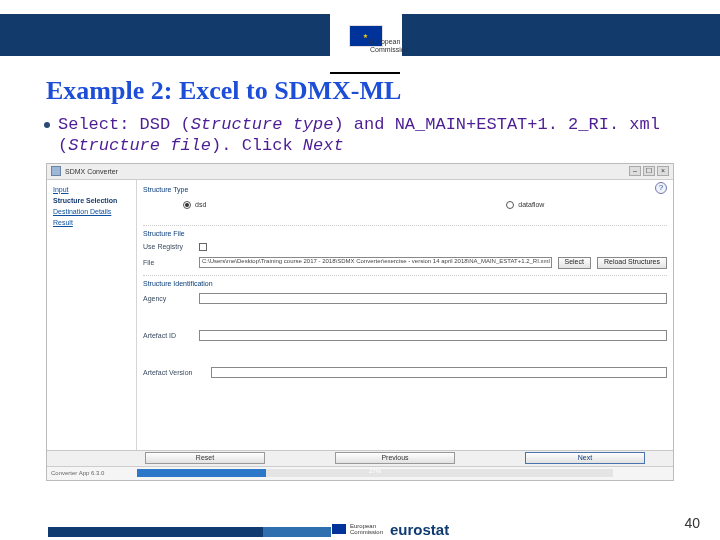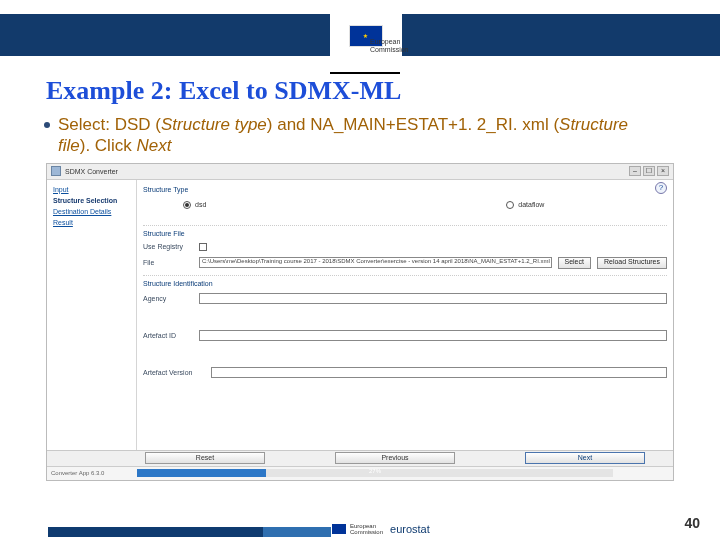--- a/index.html
+++ b/index.html
@@ -11,21 +11,21 @@
   .banner-logo { position: absolute; left: 330px; top: 0; width: 72px; height: 72px; background: #fff; display:flex; align-items:center; justify-content:center; }
   .flag { width: 34px; height: 22px; background: #003399; position: relative; border:1px solid #e0e0e0; }
   .flag::after { content:"★"; position:absolute; left:50%; top:50%; transform:translate(-50%,-52%); font-size:6px; color:#ffcc00; letter-spacing:1px; }
   .banner-text { position:absolute; left:370px; top:38px; font-size:7px; color:#333; line-height:1.1;}
   .banner-underline { position:absolute; left:330px; top:72px; width:70px; height:2px; background:#000;}
 
   
   .slide-title { font-family: Georgia, 'Times New Roman', serif; font-weight: bold; font-size: 26px; color: #1d4ed8; padding: 4px 46px 2px; }
   .bullet-row { padding: 6px 58px 2px 44px; display:flex; align-items:flex-start; gap:8px;}
   .bullet-dot { width:6px; height:6px; background:#2b4a77; border-radius:50%; margin-top:8px; flex:0 0 auto;}
-  .bullet-text { font-size: 17px; color:#a16207; font-family: Liberation Sans, sans-serif; line-height:1.25;}
+  .bullet-text { font-size: 17px; color:#4c1d95; font-family: Liberation Mono, monospace; line-height:1.25;}
   .bullet-text i { font-style: italic; }
 
   
   .app { margin: 4px 46px 0; height: 318px; border: 1px solid #bbb; background:#f7f7f7; position:relative; font-family: Tahoma, Arial, sans-serif; }
   .app-titlebar { height:16px; background:#eee; border-bottom:1px solid #ccc; display:flex; align-items:center; padding:0 4px; }
   .wiz-icon { width:10px; height:10px; background:#9db7d6; margin-right:4px; border:1px solid #6a85a4;}
   .tb-title { font-size:7px; color:#333; flex:1;}
   .tb-ctrl { display:flex; gap:2px;}
   .tb-btn { width:12px; height:10px; background:#ddd; border:1px solid #aaa; font-size:7px; line-height:8px; text-align:center; color:#333;}
 
@@ -57,27 +57,27 @@
   .nav-btn.primary { border-color:#4a74ad; color:#0a3c78; }
 
   .statusbar { position:absolute; left:0; right:0; bottom:0; height:14px; background:#f5f5f5; border-top:1px solid #ccc; display:flex; align-items:center; font-size:6px; color:#666;}
   .status-left { padding:0 4px; width:90px;}
   .progress { flex:1; height:8px; background:#e4e4e4; position:relative; margin-right:60px;}
   .progress-fill { position:absolute; left:0; top:0; bottom:0; width:27%; background:#2c77c7;}
   .progress-label { position:absolute; left:50%; top:-1px; transform:translateX(-50%); font-size:6px; color:#fff; z-index:2;}
 
   
   .footer { position:absolute; left:0; bottom:3px; width:720px; height:28px; }
-  .slidenum { position:absolute; right:20px; bottom:6px; font-size:14px; color:#333;font-weight:bold;}
+  .slidenum { position:absolute; right:20px; bottom:6px; font-size:14px; color:#333;}
   .accent1 { position:absolute; left:48px; bottom:0; width:215px; height:10px; background:#0f3b70;}
   .accent2 { position:absolute; left:263px; bottom:0; width:68px; height:10px; background:#2f6fb0;}
   .footer-logo { position:absolute; left:332px; bottom:0; height:16px; display:flex; align-items:center; gap:4px;}
   .mini-flag { width:14px; height:10px; background:#003399; }
   .euro-commission { font-size:6px; color:#333; line-height:1; }
-  .eurostat { font-size:11px; color:#0f3b70; font-weight:normal; padding:1px 3px; }
+  .eurostat { font-size:15px; color:#0f3b70; font-weight:bold; padding:1px 3px; }
 </style>
 </head>
 <body>
 
 <div class="banner">
   <div class="banner-bar"></div>
   <div class="banner-logo">
     <div class="flag"></div>
   </div>
   <div class="banner-text">

